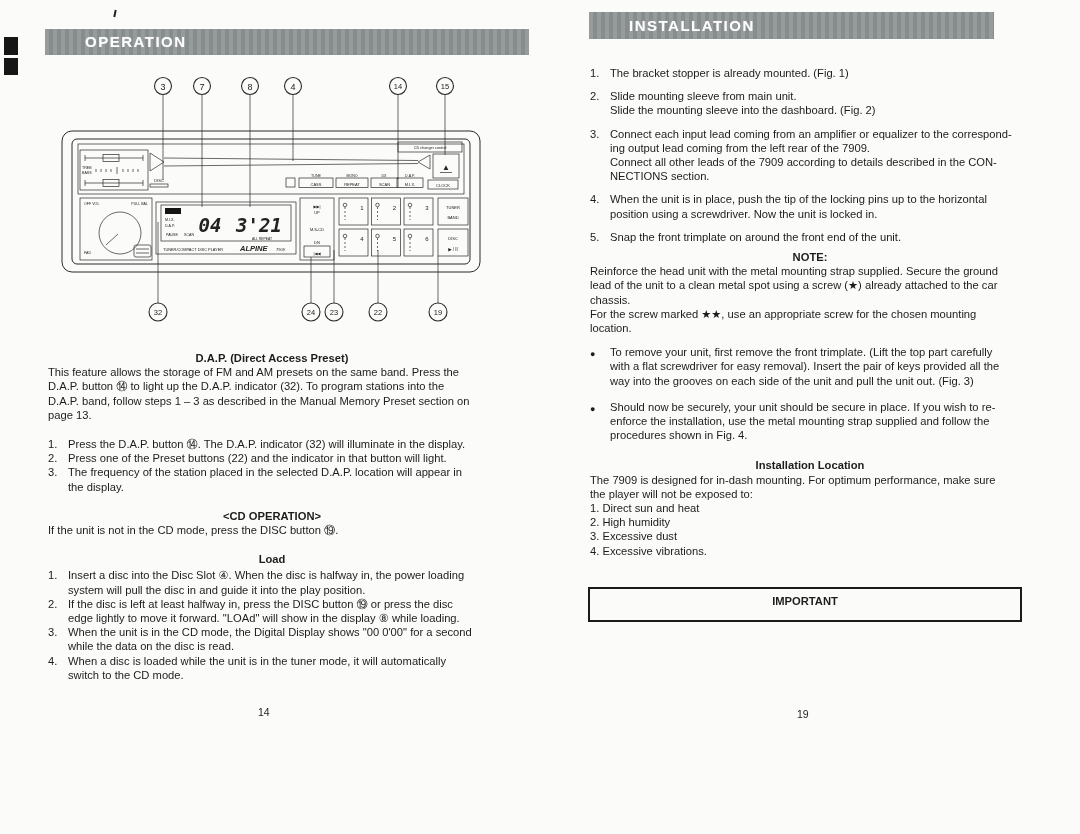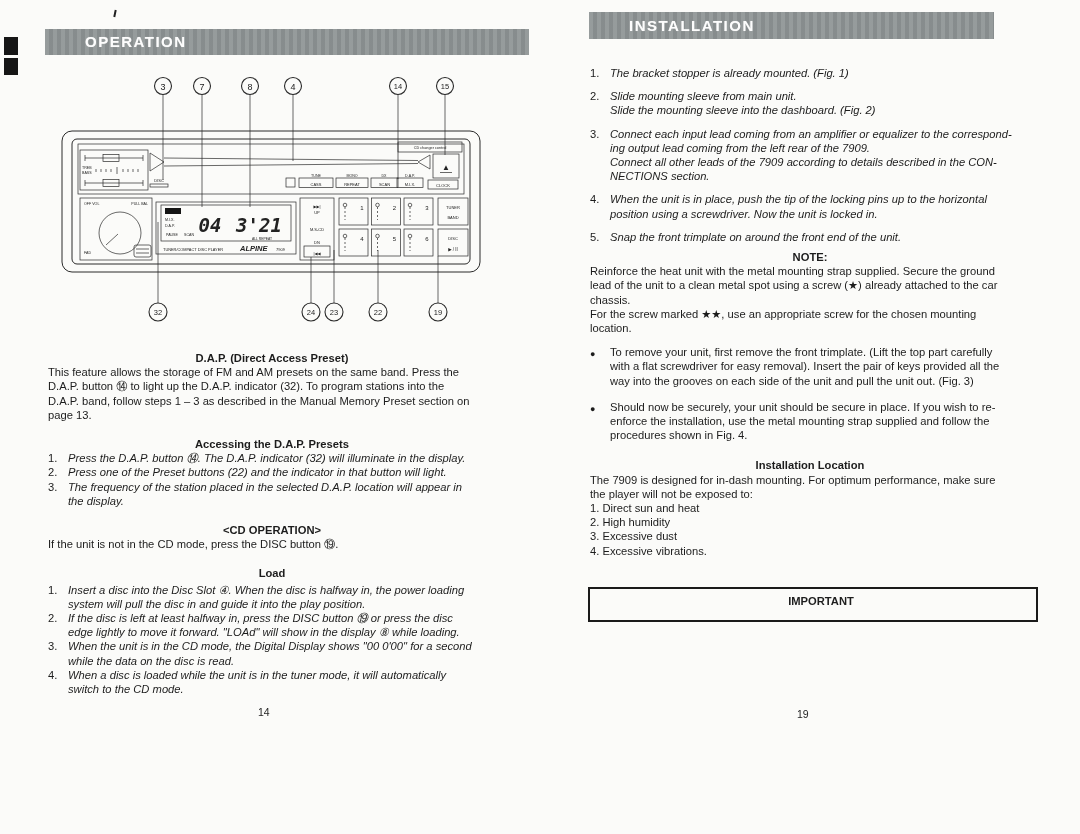--- a/index.html
+++ b/index.html
@@ -21,30 +21,30 @@
     text-shadow:0 0 1px rgba(255,255,255,.4);
     padding-left:40px;
   }
   
   .col{position:absolute;font-size:11.2px;line-height:14.2px;color:#1c1c1c;}
   .pre{white-space:pre-line;}
   .h{font-weight:bold;text-align:center;}
   .sec{margin-bottom:15px;}
   .li{display:flex;align-items:flex-start;}
   .li .n{width:20px;flex:none;}
-  .li .t{flex:1;font-style:italic;}
+  .li .t{flex:1;}
   .step{margin-bottom:9px;}
   .bullet{display:flex;margin-bottom:12px;}
   .bullet .b{width:20px;flex:none;font-size:9px;padding-top:2px;}
   .bullet .t{flex:1;}
   .pgnum{position:absolute;font-size:10.5px;color:#242424;}
   
   .imp-box{
     position:absolute;left:588px;top:587px;width:406px;
-    border:2px solid #1a1a1a;padding:5px 12px 10px 28px;
+    border:2px solid #1a1a1a;padding:5px 12px 10px 12px;
     font-size:11.2px;line-height:14.4px;background:#fbfbf9;
   }
   .imp-title{text-align:center;font-weight:bold;margin-bottom:2px;}
   
   svg{position:absolute;left:40px;top:70px;}
   svg text{fill:#222;font-family:"Liberation Sans", sans-serif;}
   .lcd{font-family:"DejaVu Sans Mono", monospace;font-style:italic;font-weight:bold;}
   .ln{stroke:#2a2a2a;stroke-width:1;fill:none;}
   .thin{stroke:#2a2a2a;stroke-width:0.7;fill:none;}
   .co{stroke:#2a2a2a;stroke-width:1.1;fill:#fbfbf9;}
@@ -251,21 +251,20 @@
 
 <div class="col" style="left:48px;top:351px;width:448px;">
   <div class="sec">
     <div class="h">D.A.P. (Direct Access Preset)</div>
     <div class="pre">This feature allows the storage of FM and AM presets on the same band. Press the
 D.A.P. button ⑭ to light up the D.A.P. indicator (32). To program stations into the
 D.A.P. band, follow steps 1 – 3 as described in the Manual Memory Preset section on
 page 13.</div>
   </div>
   <div class="sec">
-    <div class="h">Accessing the D.A.P. Presets</div>
     <div class="li">
         <span class="n">1.</span>
         <span class="t pre">Press the D.A.P. button ⑭. The D.A.P. indicator (32) will illuminate in the display.</span>
       </div>
     <div class="li">
         <span class="n">2.</span>
         <span class="t pre">Press one of the Preset buttons (22) and the indicator in that button will light.</span>
       </div>
     <div class="li">
         <span class="n">3.</span>
@@ -330,21 +329,21 @@
       <span class="t pre">When the unit is in place, push the tip of the locking pins up to the horizontal
 position using a screwdriver. Now the unit is locked in.</span>
     </div>
   <div class="li step" style="margin-bottom:6px;">
       <span class="n">5.</span>
       <span class="t pre">Snap the front trimplate on around the front end of the unit.</span>
     </div>
 
   <div style="margin-bottom:10px;">
     <div class="h">NOTE:</div>
-    <div class="pre">Reinforce the heat unit with the metal mounting strap supplied. Secure the ground
+    <div class="pre">Reinforce the head unit with the metal mounting strap supplied. Secure the ground
 lead of the unit to a clean metal spot using a screw (★) already attached to the car
 chassis.
 For the screw marked ★★, use an appropriate screw for the chosen mounting
 location.</div>
   </div>
 
   <div class="bullet">
       <span class="b">●</span>
       <span class="t pre">To remove your unit, first remove the front trimplate. (Lift the top part carefully
 with a flat screwdriver for easy removal). Insert the pair of keys provided all the

